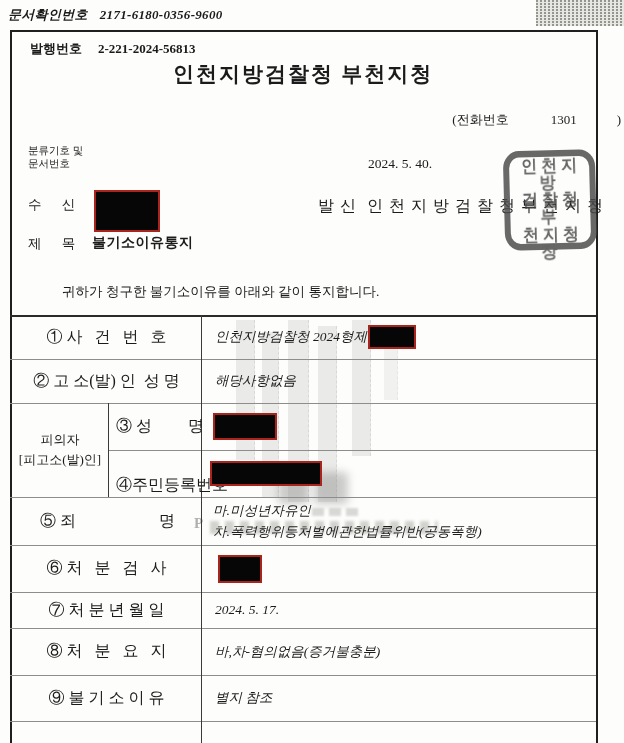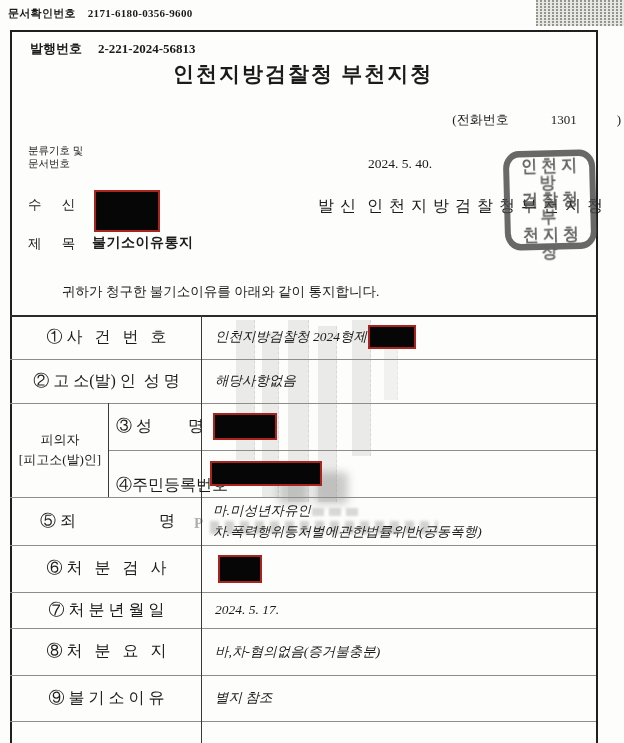--- a/index.html
+++ b/index.html
@@ -14,21 +14,21 @@
   
   .noise{
     left:536px;top:0;width:88px;height:26px;z-index:1;
     background-color:#e6e6e2;
     background-image:
       radial-gradient(circle at 1px 1px,#8f8f89 .7px,transparent .8px),
       radial-gradient(circle at 2px 3px,#b3b3ac .6px,transparent .7px),
       radial-gradient(circle at 3px 1px,#6f6f68 .5px,transparent .6px);
     background-size:4px 3px,5px 5px,7px 6px;
   }
-  .doccheck{left:8px;top:6px;font-size:11px;font-weight:600;letter-spacing:.3px;}
+  .doccheck{left:8px;top:6px;font-size:13px;font-weight:600;letter-spacing:.3px;font-style:italic;}
   .doccheck .num{margin-left:12px;font-weight:600;}
   
   .frame{left:10px;top:30px;width:584px;height:713px;border:2px solid #1f1f1f;border-bottom:none;z-index:1;}
   .issue{left:30px;top:40px;font-size:13px;font-weight:600;}
   .issue .num{margin-left:16px;}
   .title{left:12px;top:60px;width:582px;text-align:center;font-size:21px;font-weight:600;letter-spacing:2px;}
   .phone{left:12px;top:111px;width:582px;text-align:right;font-size:13px;padding-left:27px;}
   .classlbl{left:28px;top:144px;font-size:10.5px;line-height:13px;}
   .date{left:368px;top:156px;font-size:13.5px;}
   .recip{left:28px;top:196px;font-size:13.5px;}

